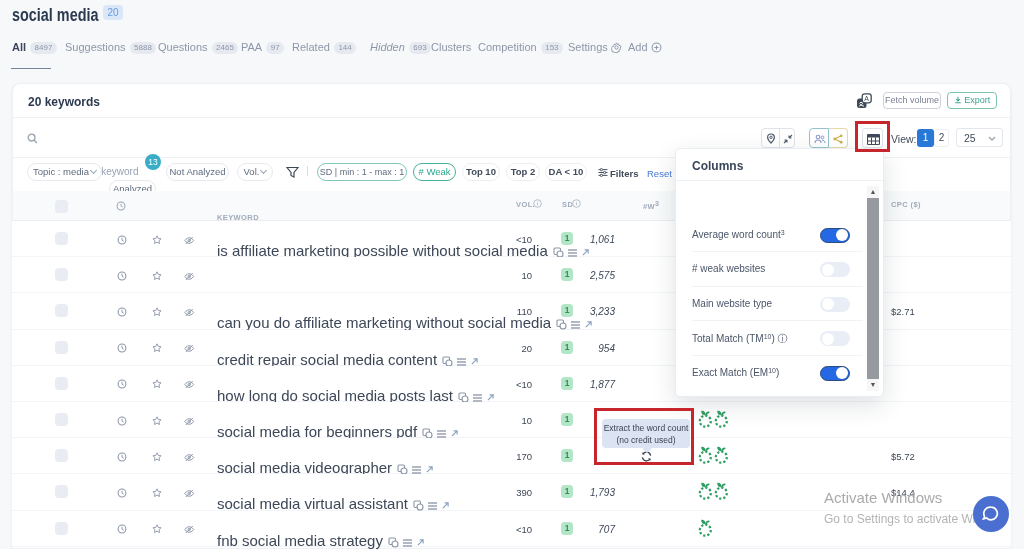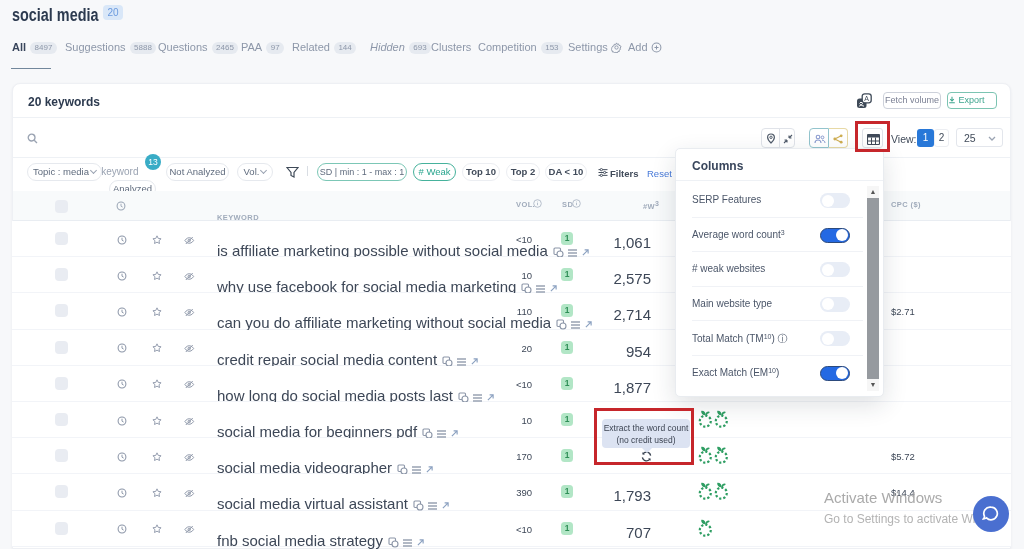--- a/index.html
+++ b/index.html
@@ -14,21 +14,21 @@
   .tabtxt { position:absolute; top:41px; font-size:11px; color:#8d97a9; }
   .tbadge { display:inline-block; background:#e6eaf0; color:#8d97a9; border-radius:7px; font-weight:normal;
             font-size:8px; padding:1.5px 4.5px; margin-left:4px; position:relative; top:-1px; font-style:normal; }
   .hcell { position:absolute; font-size:7.5px; font-weight:bold; color:#a0abbb; letter-spacing:.4px; top:200px; }
   .row { position:absolute; left:12px; width:999px; height:36.2px; border-bottom:1px solid #f2f4f8; background:#fff; }
   .cbx { position:absolute; left:43px; top:11px; width:13px; height:13px; border-radius:4px; background:#e9ecf2; }
   .kw { position:absolute; left:205px; top:13px; font-size:15px; color:#3d4757; white-space:nowrap;margin-top:8px; }
   .vol { position:absolute; left:460px; top:13px; width:60px; text-align:right; font-size:9.5px; color:#3d4757; }
   .sdb { position:absolute; left:549px; top:11px; width:12px; height:13px; background:#b2e6c6; color:#2f8f57;
          border-radius:3.5px; font-size:8.5px; font-weight:bold; text-align:center; line-height:13px; }
-  .wv  { position:absolute; left:580px; top:13px; width:59px; text-align:right; font-size:15px; color:#3d4757; }
+  .wv  { position:absolute; left:544px; top:13px; width:59px; text-align:right; font-size:10px; color:#3d4757;font-style:italic; }
   .cpc { position:absolute; left:879px; top:13px; font-size:9.5px; color:#3d4757; }
   .rowico { position:absolute; top:10px; }
   .ptoggle { position:absolute; right:13px; width:30px; height:15px; border-radius:8px; }
   .ptoggle .knob { position:absolute; top:1.5px; width:12px; height:12px; border-radius:50%; background:#fff; }
   .pitem { position:absolute; left:16px; right:20px; height:34.5px; border-bottom:1px solid #f0f2f6; }
   .plabel { position:absolute; left:0; top:11px; font-size:10px; color:#4a5568; }
 </style>
 
 </head>
 <body>
@@ -59,21 +59,21 @@
 <div class="abs" style="left:28px; top:95px; font-size:12px; font-weight:bold; color:#2c3a4f;">20 keywords</div>
 
 <svg class="abs" style="left:856px; top:93px;" width="16" height="16" viewBox="0 0 16 16">
   <rect x="1" y="5.5" width="9.5" height="9.5" rx="2.5" fill="#3f4a58"></rect>
   <path d="M3.5 10.5c1.5 1.8 3 2.4 4.5 2.6M7.2 9.2c-.8 2.2-2.4 3.4-4 3.9M4 9.5h4.5" stroke="#fff" stroke-width="1" fill="none"></path>
   <rect x="6.2" y="0.8" width="9" height="9" rx="2.5" fill="#fff" stroke="#3f4a58" stroke-width="1.3"></rect>
   <text x="10.7" y="8.3" font-size="7" fill="#3f4a58" text-anchor="middle" font-family="Liberation Sans">A</text>
 </svg>
 
 <div class="abs" style="left:883px; top:92px; width:58px; height:17px; border:1px solid #cdd1da; border-radius:4px; color:#7b8094; font-size:9px; white-space:nowrap; text-align:center; line-height:15px; background:#fff;">Fetch volume</div>
-<div class="abs" style="left:947px; top:92px; width:50px; height:17px; border:1px solid #7cc4b2; border-radius:4px; color:#3da58e; font-size:9px; white-space:nowrap; text-align:left; line-height:15px; background:#fff;">
+<div class="abs" style="left:947px; top:92px; width:50px; height:17px; border:1px solid #7cc4b2; border-radius:4px; color:#3da58e; font-size:9px; white-space:nowrap; text-align:center; line-height:15px; background:#fff;">
   <svg width="8" height="8" viewBox="0 0 10 10" style="vertical-align:-1px;">
       <path d="M5 1v5M2.8 4l2.2 2.3L7.2 4M1.5 8.5h7" stroke="#3da58e" stroke-width="1.3" fill="none"></path>
     </svg>
   Export</div>
 
 <div class="abs" style="left:13px; top:117px; width:997px; height:1px; background:#eef1f5;"></div>
 
 <svg class="abs" style="left:27px; top:133px;" width="11" height="11" viewBox="0 0 11 11">
     <circle cx="4.6" cy="4.6" r="3.4" fill="none" stroke="#9aa3b2" stroke-width="1.3"></circle>
     <path d="M7.2 7.2 L10 10" stroke="#9aa3b2" stroke-width="1.3"></path>
@@ -206,28 +206,20 @@
         <path d="M5.5 3v2.7l1.8 1" stroke="#8c96a8" stroke-width="1.05" fill="none"></path>
       </svg>
       <svg class="rowico" style="left:139.5px; top:13.5px;" width="10" height="10" viewBox="0 0 12 12">
         <path d="M6 1l1.5 3.1 3.4.4-2.5 2.3.6 3.4L6 8.6 3 10.2l.6-3.4L1.1 4.5l3.4-.4z" fill="none" stroke="#8c96a8" stroke-width="1.1"></path>
       </svg>
       <svg class="rowico" style="left:172px; top:14.5px;" width="10.5" height="9" viewBox="0 0 12 10">
         <path d="M1 5s2-3.2 5-3.2S11 5 11 5s-2 3.2-5 3.2S1 5 1 5z" fill="none" stroke="#8c96a8" stroke-width="1.1"></path>
         <circle cx="6" cy="5" r="1.4" fill="none" stroke="#8c96a8" stroke-width="1.1"></circle>
         <path d="M2 9 10 1" stroke="#8c96a8" stroke-width="1.1"></path>
       </svg>
-      <div class="kw">why use facebook for social media marketing<svg style="vertical-align:-2px; margin-left:5px;" width="11" height="11" viewBox="0 0 11 11">
-          <rect x="1" y="1" width="6.5" height="6.5" rx="1" fill="none" stroke="#8c96a8" stroke-width="1.1"></rect>
-          <circle cx="7" cy="7" r="3" fill="#fff" stroke="#8c96a8" stroke-width="1.1"></circle>
-        </svg><svg style="vertical-align:-1px; margin-left:4px;" width="9" height="8" viewBox="0 0 9 8">
-          <path d="M0 1h9M0 4h9M0 7h9" stroke="#99a3b2" stroke-width="1.4"></path>
-        </svg><svg style="vertical-align:0px; margin-left:5px;" width="7" height="7" viewBox="0 0 8 8">
-          <path d="M1 7 7 1M3 1h4v4" stroke="#8aa0c0" stroke-width="1.3" fill="none"></path>
-        </svg></div>
       <div class="vol">10</div>
       <div class="sdb">1</div>
       <div class="wv">2,575</div>
     </div>
     <div class="row" style="top:293.4px;">
       <div class="cbx"></div>
       <svg class="rowico" style="left:105px; top:13.5px;" width="10" height="10" viewBox="0 0 11 11">
         <circle cx="5.5" cy="5.5" r="4.3" fill="none" stroke="#8c96a8" stroke-width="1.15"></circle>
         <path d="M5.5 3v2.7l1.8 1" stroke="#8c96a8" stroke-width="1.05" fill="none"></path>
       </svg>
@@ -242,21 +234,21 @@
       <div class="kw">can you do affiliate marketing without social media<svg style="vertical-align:-2px; margin-left:5px;" width="11" height="11" viewBox="0 0 11 11">
           <rect x="1" y="1" width="6.5" height="6.5" rx="1" fill="none" stroke="#8c96a8" stroke-width="1.1"></rect>
           <circle cx="7" cy="7" r="3" fill="#fff" stroke="#8c96a8" stroke-width="1.1"></circle>
         </svg><svg style="vertical-align:-1px; margin-left:4px;" width="9" height="8" viewBox="0 0 9 8">
           <path d="M0 1h9M0 4h9M0 7h9" stroke="#99a3b2" stroke-width="1.4"></path>
         </svg><svg style="vertical-align:0px; margin-left:5px;" width="7" height="7" viewBox="0 0 8 8">
           <path d="M1 7 7 1M3 1h4v4" stroke="#8aa0c0" stroke-width="1.3" fill="none"></path>
         </svg></div>
       <div class="vol">110</div>
       <div class="sdb">1</div>
-      <div class="wv">2,714</div>
+      <div class="wv">3,233</div>
       <div class="cpc">$2.71</div>
     </div>
     <div class="row" style="top:329.6px;">
       <div class="cbx"></div>
       <svg class="rowico" style="left:105px; top:13.5px;" width="10" height="10" viewBox="0 0 11 11">
         <circle cx="5.5" cy="5.5" r="4.3" fill="none" stroke="#8c96a8" stroke-width="1.15"></circle>
         <path d="M5.5 3v2.7l1.8 1" stroke="#8c96a8" stroke-width="1.05" fill="none"></path>
       </svg>
       <svg class="rowico" style="left:139.5px; top:13.5px;" width="10" height="10" viewBox="0 0 12 12">
         <path d="M6 1l1.5 3.1 3.4.4-2.5 2.3.6 3.4L6 8.6 3 10.2l.6-3.4L1.1 4.5l3.4-.4z" fill="none" stroke="#8c96a8" stroke-width="1.1"></path>
@@ -449,26 +441,20 @@
       <path d="M10.3 10.8V8.2H7.7z" fill="#3a4452"></path>
     </svg>
   </div>
 
 <div class="abs" style="left:824px; top:489px; font-size:15px; color:#aaaaaa;">Activate Windows</div>
 <div class="abs" style="left:824px; top:512px; width:182px; overflow:hidden; white-space:nowrap; font-size:12px; color:#b3b3b3;">Go to Settings to activate Windows.</div>
 
 <div class="abs" style="left:675px; top:148px; width:209px; height:249px; background:#fff; border-radius:5px; border:1px solid #e9ecf0; box-shadow:0 8px 24px rgba(30,40,60,.14);">
   <div style="position:absolute; left:16px; top:10px; font-size:12px; font-weight:bold; color:#39465c;">Columns</div>
   <div style="position:absolute; left:0; top:31px; width:100%; height:1px; background:#eef1f5;"></div>
-  <div class="pitem" style="top:34px;">
-      <span class="plabel">SERP Features</span>
-    <div class="ptoggle" style="top:10px; background:#e8edf6;">
-        <div class="knob" style="left:1.5px;"></div>
-      </div>
-    </div>
   <div class="pitem" style="top:68.5px;">
       <span class="plabel">Average word count<span style="font-size:7px; vertical-align:3px;">3</span></span>
     <div class="ptoggle" style="top:10px; background:#2469e3; border:1px solid #2c4a7c;">
         <div class="knob" style="right:1px; top:0.5px;"></div>
       </div>
     </div>
   <div class="pitem" style="top:137.5px;">
       <span class="plabel">Main website type</span>
     <div class="ptoggle" style="top:10px; background:#e8edf6;">
         <div class="knob" style="left:1.5px;"></div>

